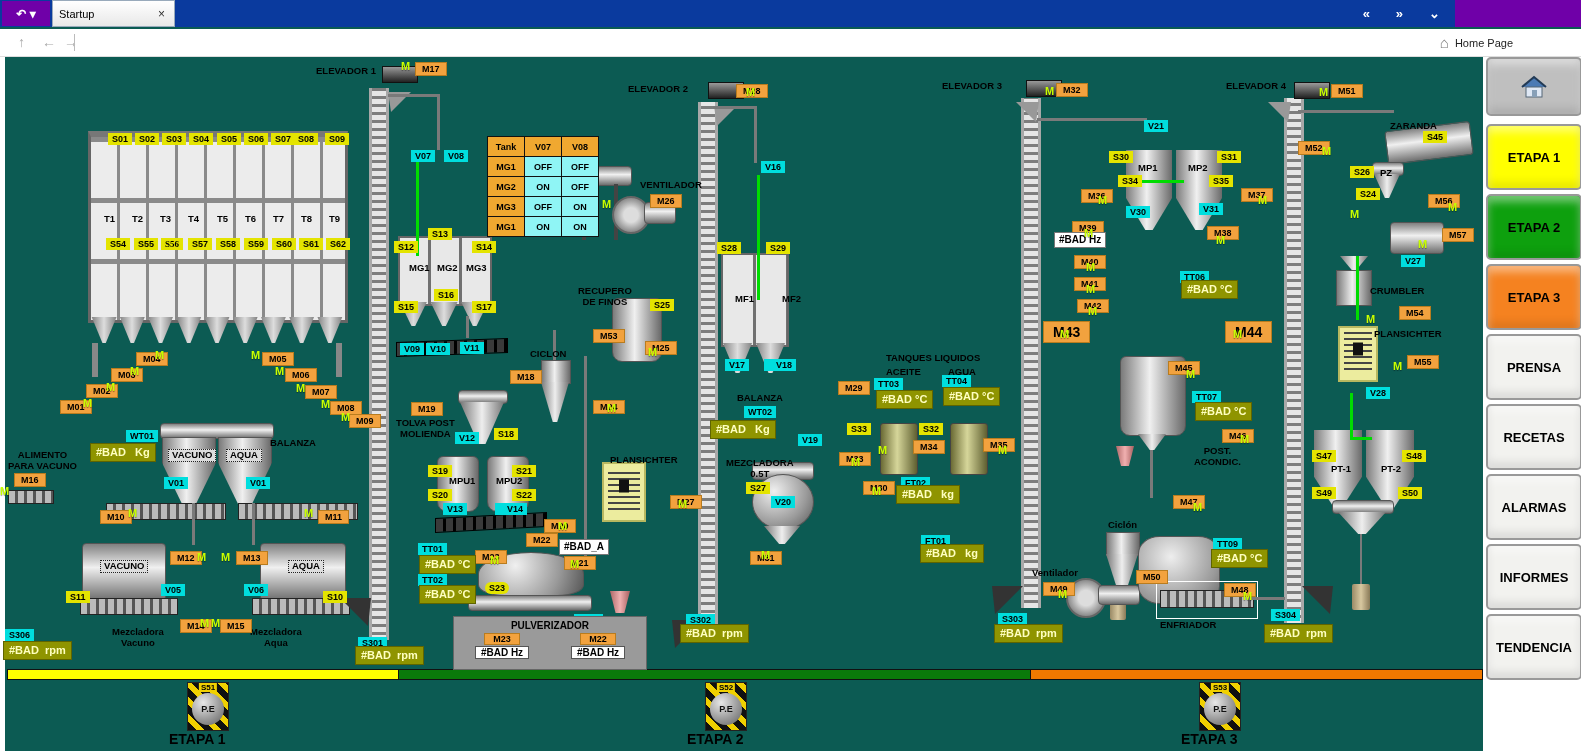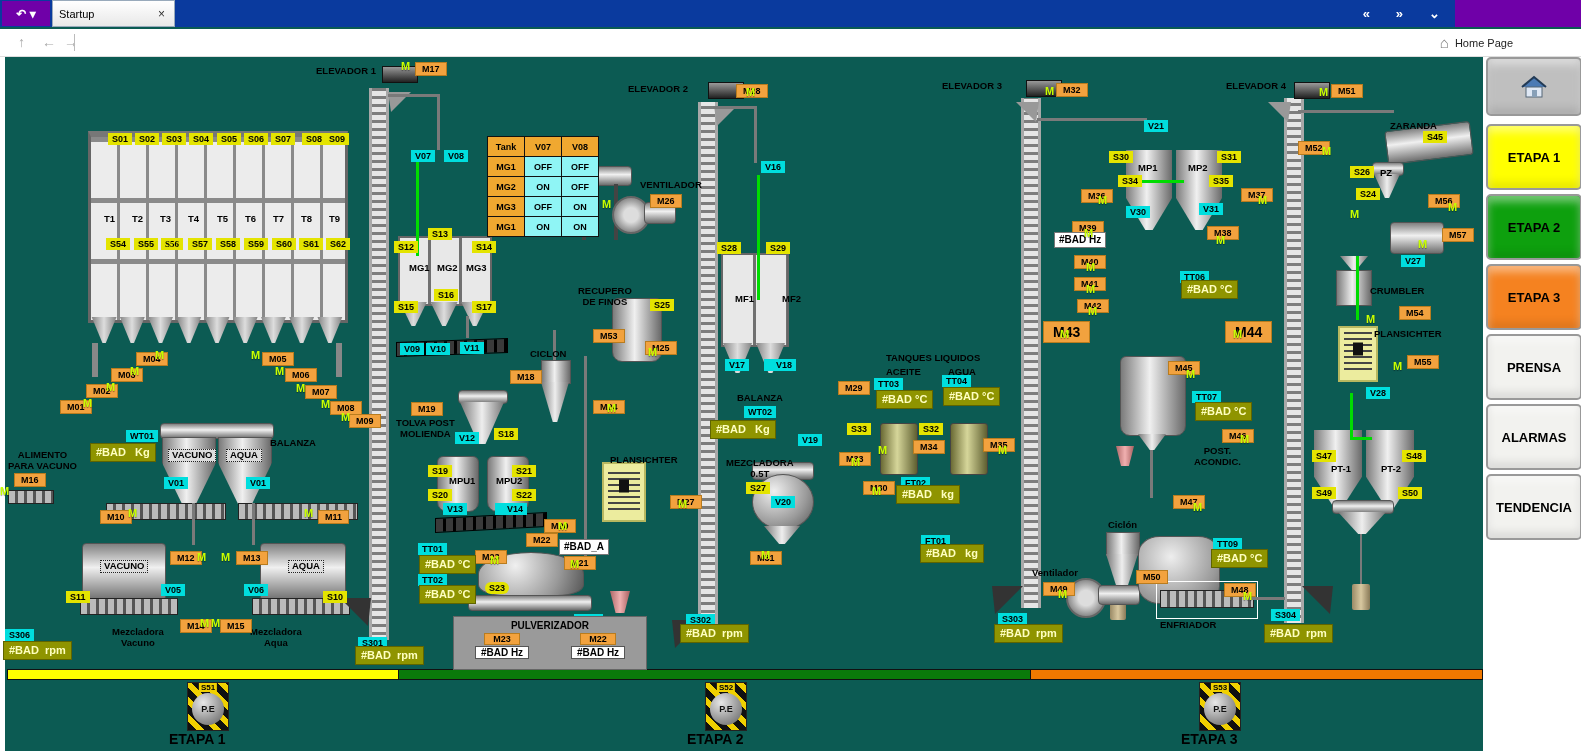--- a/index.html
+++ b/index.html
@@ -300,21 +300,23 @@
         <svg width="28" height="24" viewBox="0 0 28 24">
           <path d="M2 12 L14 2 L26 12" fill="#4a7ab5" stroke="#223a55" stroke-width="2"></path>
           <rect x="6" y="12" width="16" height="10" fill="#dfe8f5" stroke="#556677"></rect>
           <rect x="12" y="15" width="5" height="7" fill="#88a0b8"></rect>
         </svg>
       </div>
       <div class="sb-btn" style="height: 62px; background: rgb(255, 255, 0);">ETAPA 1</div>
       <div class="sb-btn" style="height: 62px; background: rgb(14, 160, 14);">ETAPA 2</div>
       <div class="sb-btn" style="height: 62px; background: rgb(245, 130, 32);">ETAPA 3</div>
       <div class="sb-btn" style="height: 62px; background: rgb(242, 242, 239);">PRENSA</div>
+      <div class="sb-btn" style="height: 62px; background: rgb(242, 242, 239);">RECETAS</div>
       <div class="sb-btn" style="height: 62px; background: rgb(242, 242, 239);">ALARMAS</div>
+      <div class="sb-btn" style="height: 62px; background: rgb(242, 242, 239);">INFORMES</div>
       <div class="sb-btn" style="height: 62px; background: rgb(242, 242, 239);">TENDENCIA</div>
     </div>
 <div class="lb t" style="left: 316px; top: 66px;">ELEVADOR 1</div>
     <div class="lb t" style="left: 628px; top: 84px;">ELEVADOR 2</div>
     <div class="lb t" style="left: 942px; top: 81px;">ELEVADOR 3</div>
     <div class="lb t" style="left: 1226px; top: 81px;">ELEVADOR 4</div>
     <div class="lb t" style="left: 1390px; top: 121px;">ZARANDA</div>
     <div class="lb t" style="left: 640px; top: 180px;">VENTILADOR</div>
     <div class="lb t" style="left: 578px; top: 286px;">RECUPERO
 DE FINOS</div>
@@ -367,21 +369,21 @@
     <div class="lb eq2" style="left: 226px; top: 449px;">AQUA</div>
     <div class="lb eq2" style="left: 100px; top: 560px;">VACUNO</div>
     <div class="lb eq2" style="left: 288px; top: 560px;">AQUA</div>
     <div class="lb s" style="left: 108px; top: 133px;">S01</div>
     <div class="lb s" style="left: 135px; top: 133px;">S02</div>
     <div class="lb s" style="left: 162px; top: 133px;">S03</div>
     <div class="lb s" style="left: 189px; top: 133px;">S04</div>
     <div class="lb s" style="left: 217px; top: 133px;">S05</div>
     <div class="lb s" style="left: 244px; top: 133px;">S06</div>
     <div class="lb s" style="left: 271px; top: 133px;">S07</div>
-    <div class="lb s" style="left: 302px; top: 133px;">S08</div>
+    <div class="lb s" style="left: 294px; top: 133px;">S08</div>
     <div class="lb s" style="left: 325px; top: 133px;">S09</div>
     <div class="lb s" style="left: 106px; top: 238px;">S54</div>
     <div class="lb s" style="left: 134px; top: 238px;">S55</div>
     <div class="lb s" style="left: 161px; top: 238px; font-family: Liberation Serif, serif;">S56</div>
     <div class="lb s" style="left: 188px; top: 238px;">S57</div>
     <div class="lb s" style="left: 216px; top: 238px;">S58</div>
     <div class="lb s" style="left: 244px; top: 238px;">S59</div>
     <div class="lb s" style="left: 272px; top: 238px;">S60</div>
     <div class="lb s" style="left: 299px; top: 238px;">S61</div>
     <div class="lb s" style="left: 326px; top: 238px;">S62</div>

